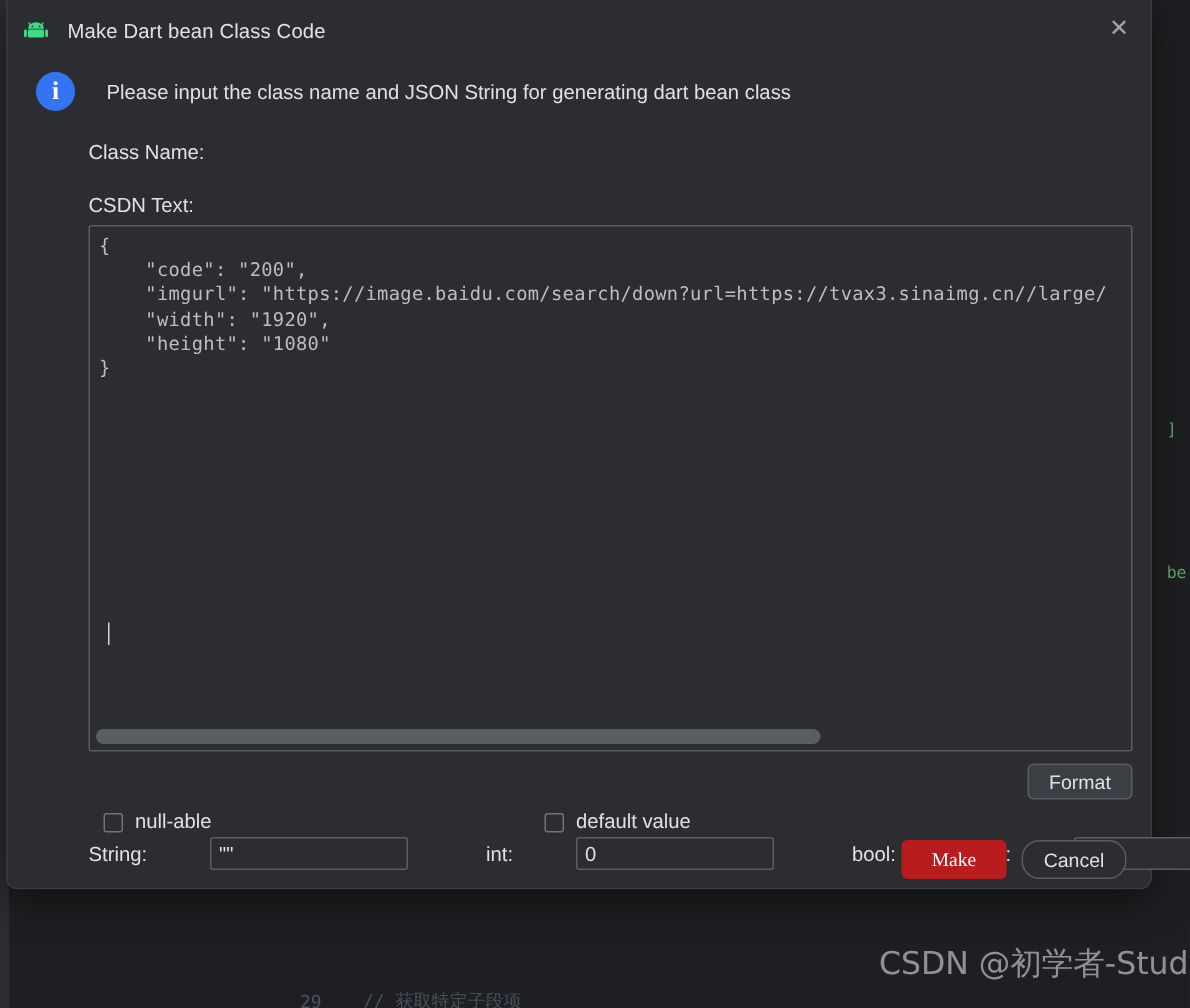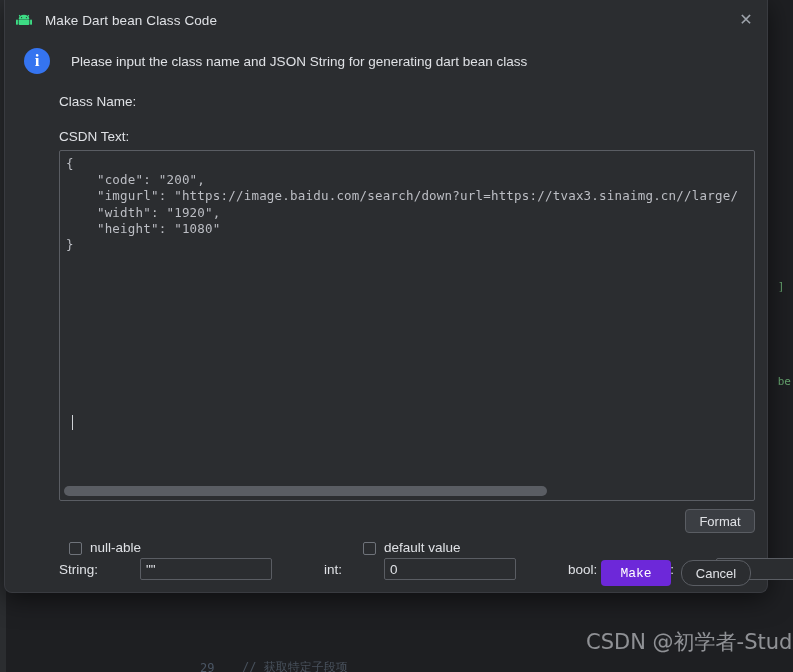--- a/index.html
+++ b/index.html
@@ -298,25 +298,25 @@
   #footer {
     position: absolute;
     right: 16px;
     bottom: 6px;
     display: flex;
     gap: 10px;
   }
   #make-btn {
     width: 70px;
     height: 26px;
-    background: #6d28d9;
+    background: #b91c1c;
     border: none;
     border-radius: 4px;
     color: #ffffff;
-    font-family: Liberation Mono, monospace;
+    font-family: Liberation Serif, serif;
     font-size: 13px;
     cursor: pointer;
   }
   #cancel-btn {
     width: 70px;
     height: 26px;
     background: #2b2d30;
     border: 1px solid #5a5d63;
     border-radius: 12px;
     color: #dfe1e5;

